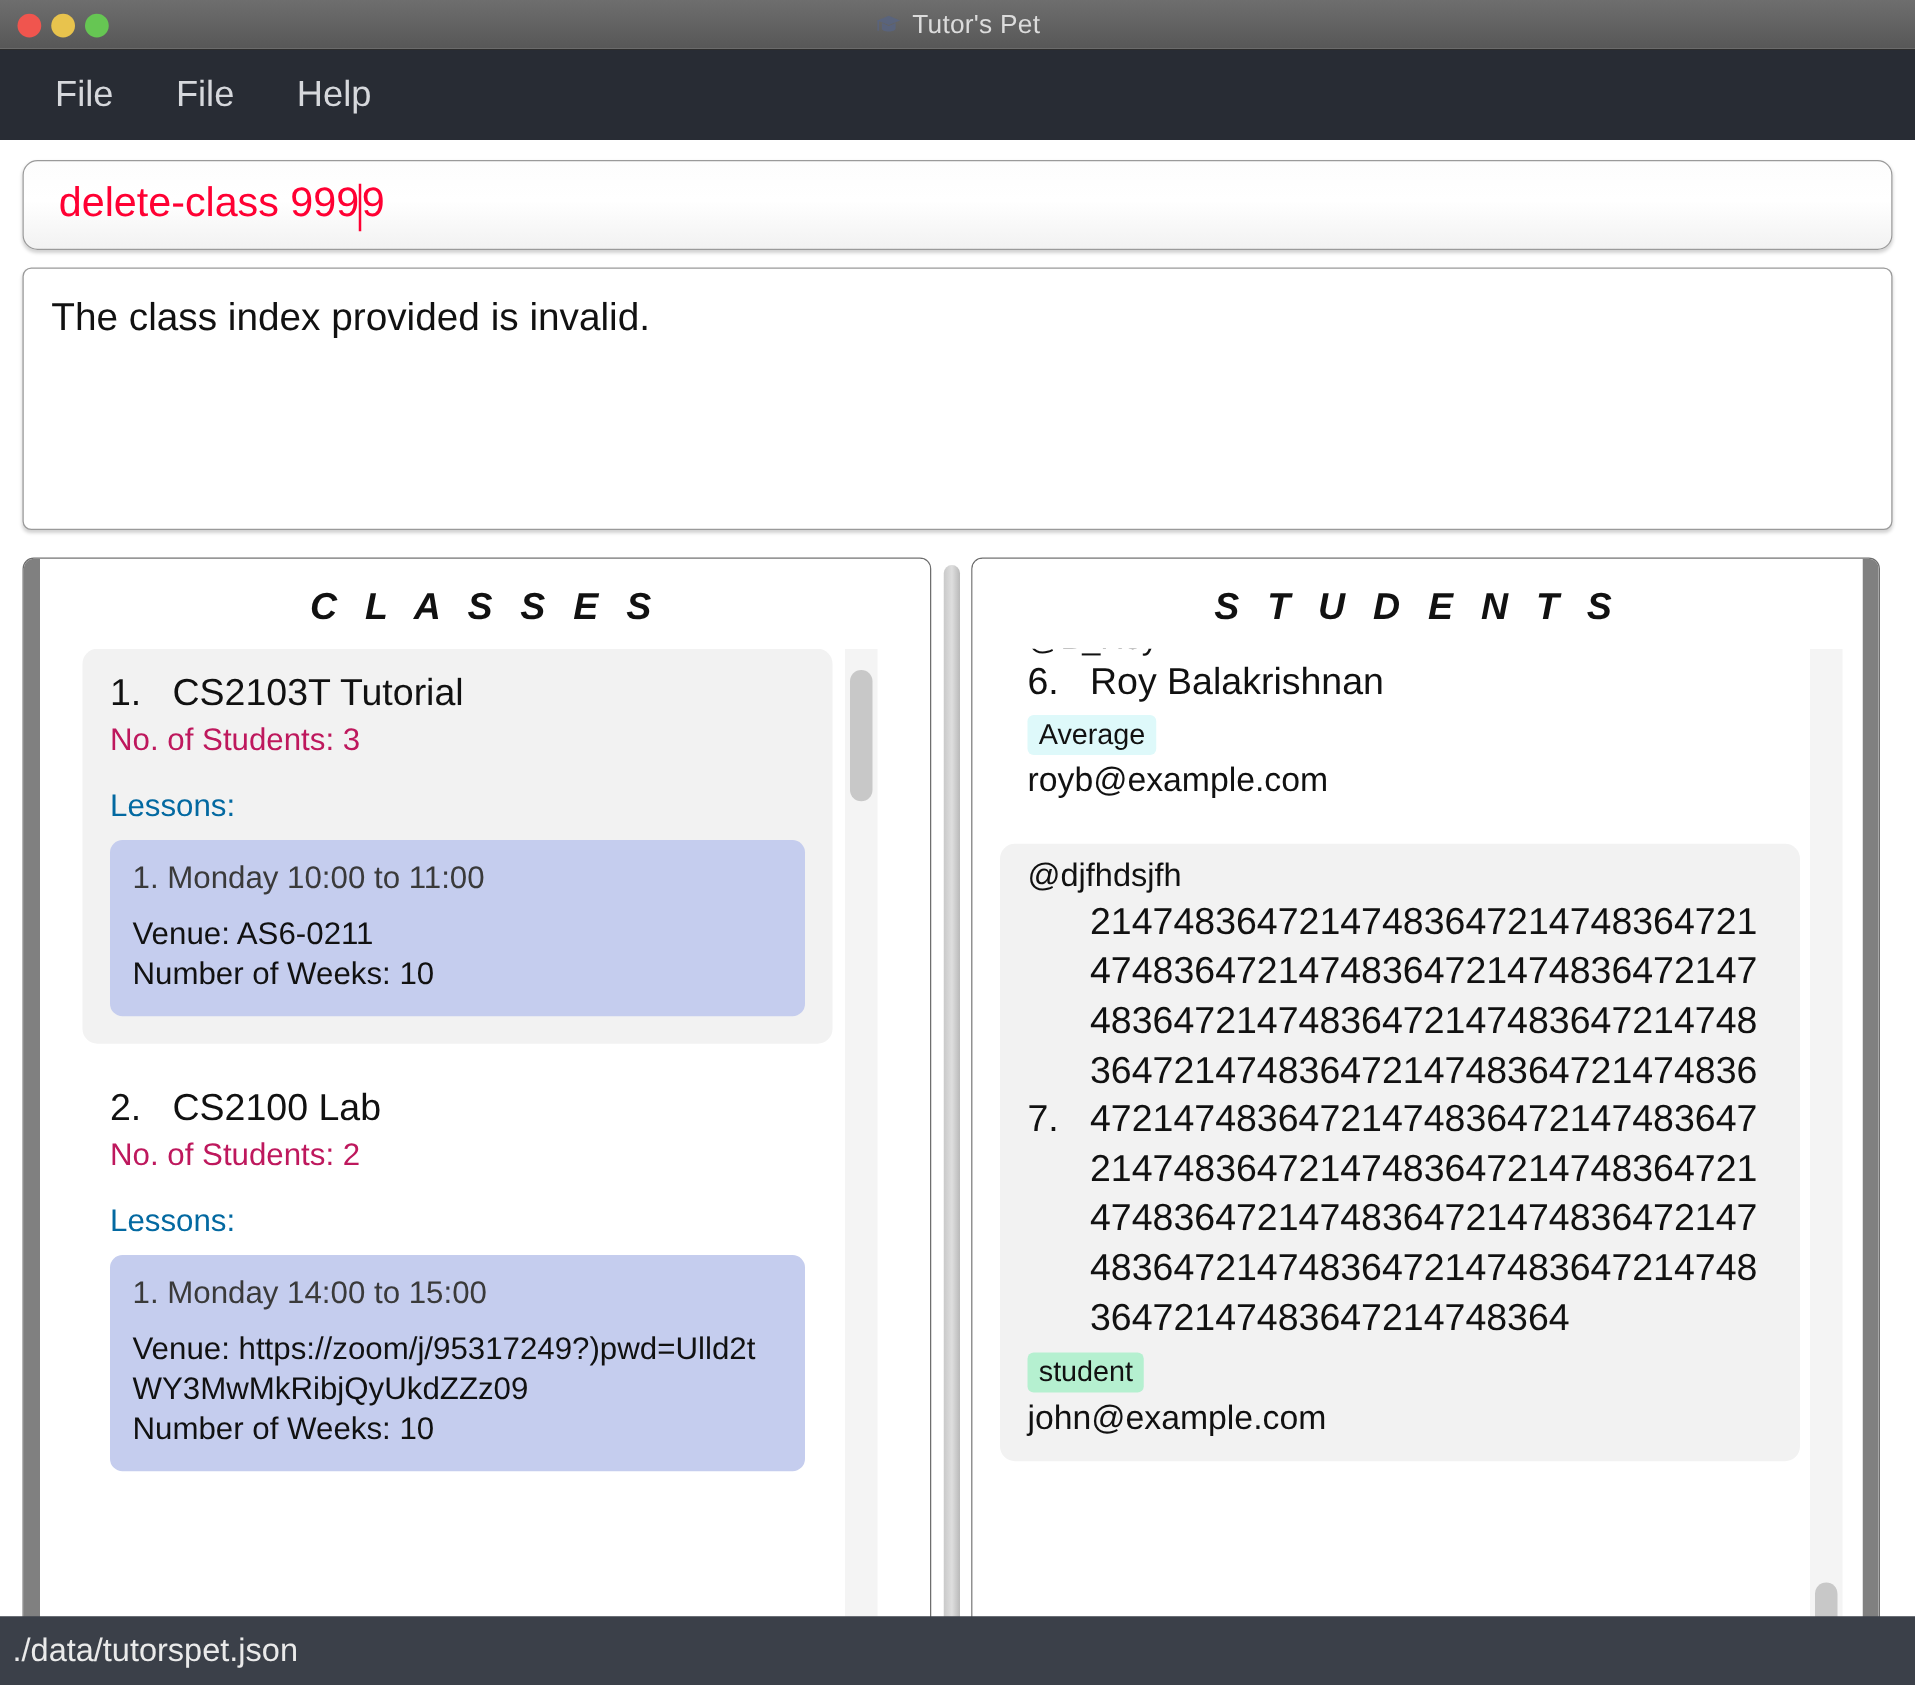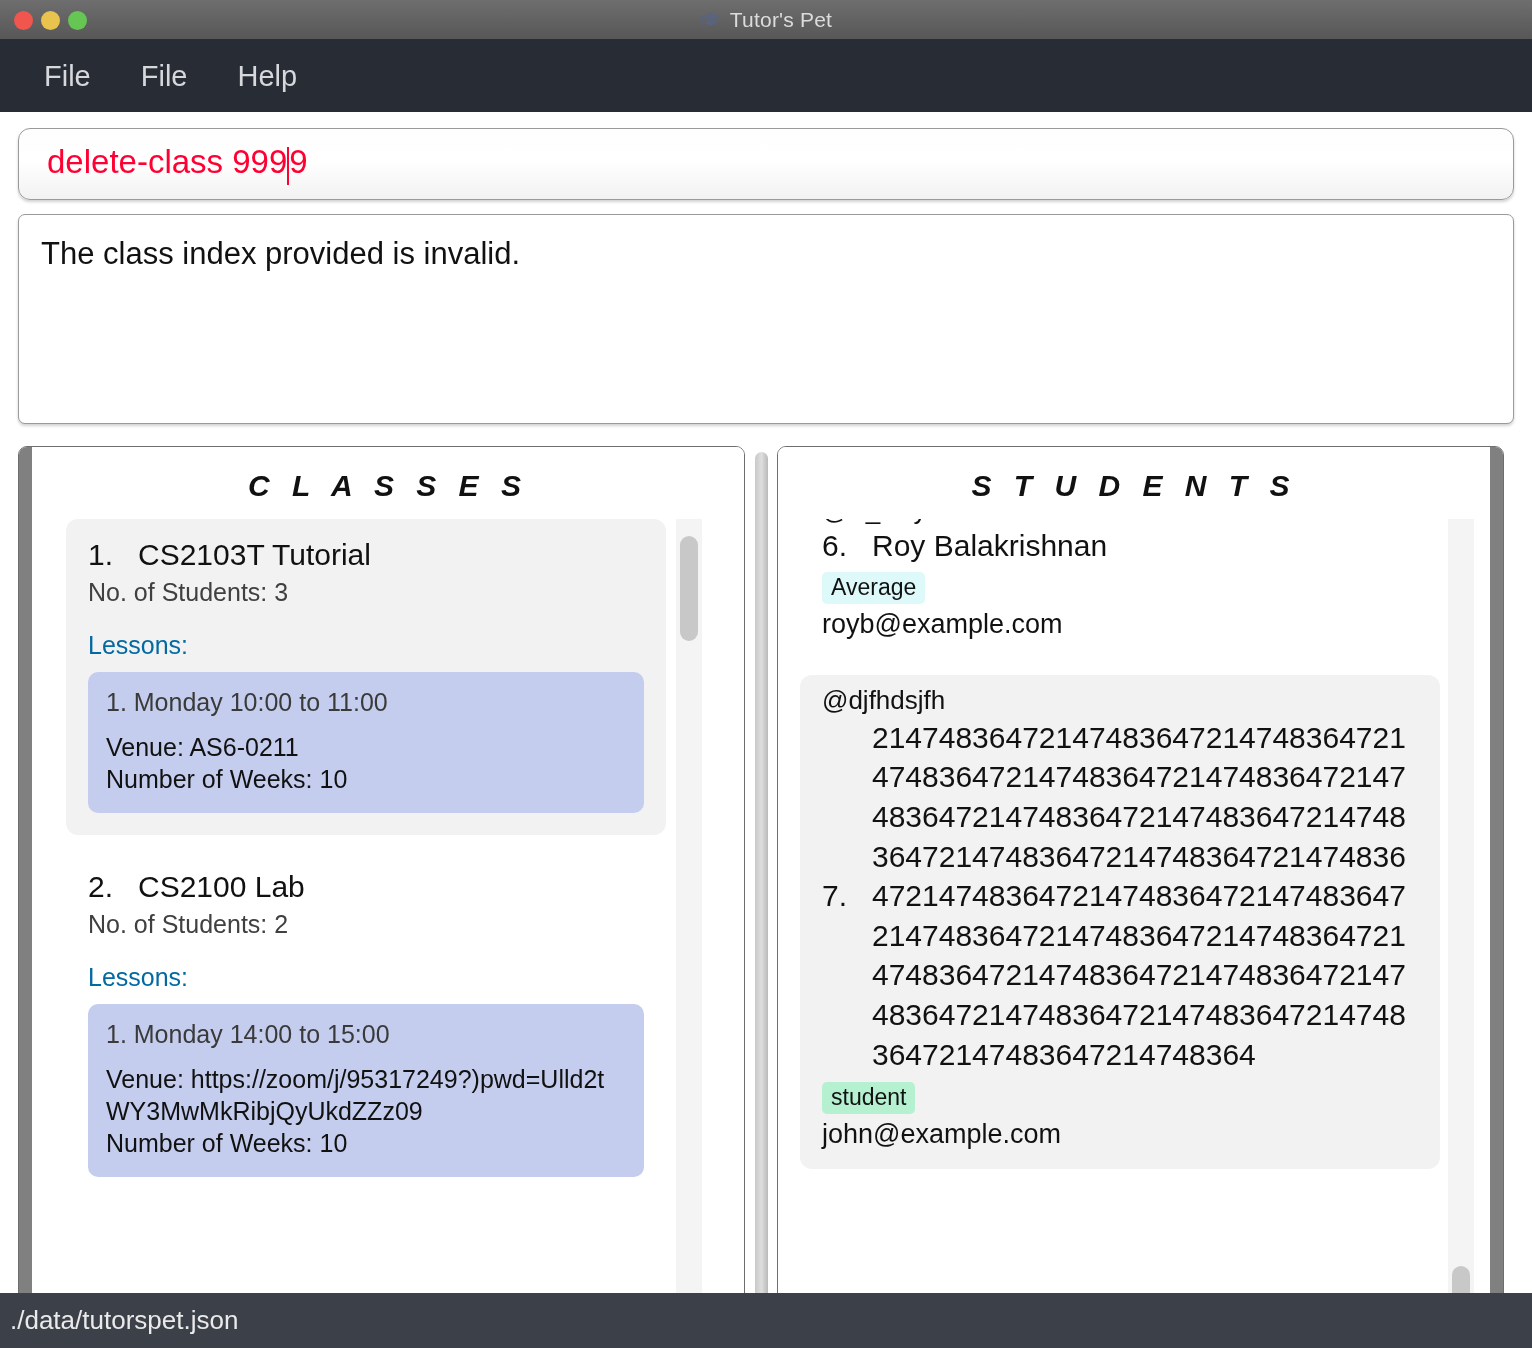--- a/index.html
+++ b/index.html
@@ -216,21 +216,21 @@
     display: flex;
     align-items: baseline;
     gap: 16px;
     font-size: 30px;
     color: #111111;
     line-height: 1.18;
   }
   .card-index { min-width: 34px; }
   .card-sub {
     font-size: 25px;
-    color: #404040;
+    color: #be185d;
     margin-top: 4px;
     line-height: 1.3;
   }
   .card-label {
     font-size: 25px;
     color: #0369a1;
     margin-top: 22px;
   }
   .lesson-box {
     background: #c5cdee;

